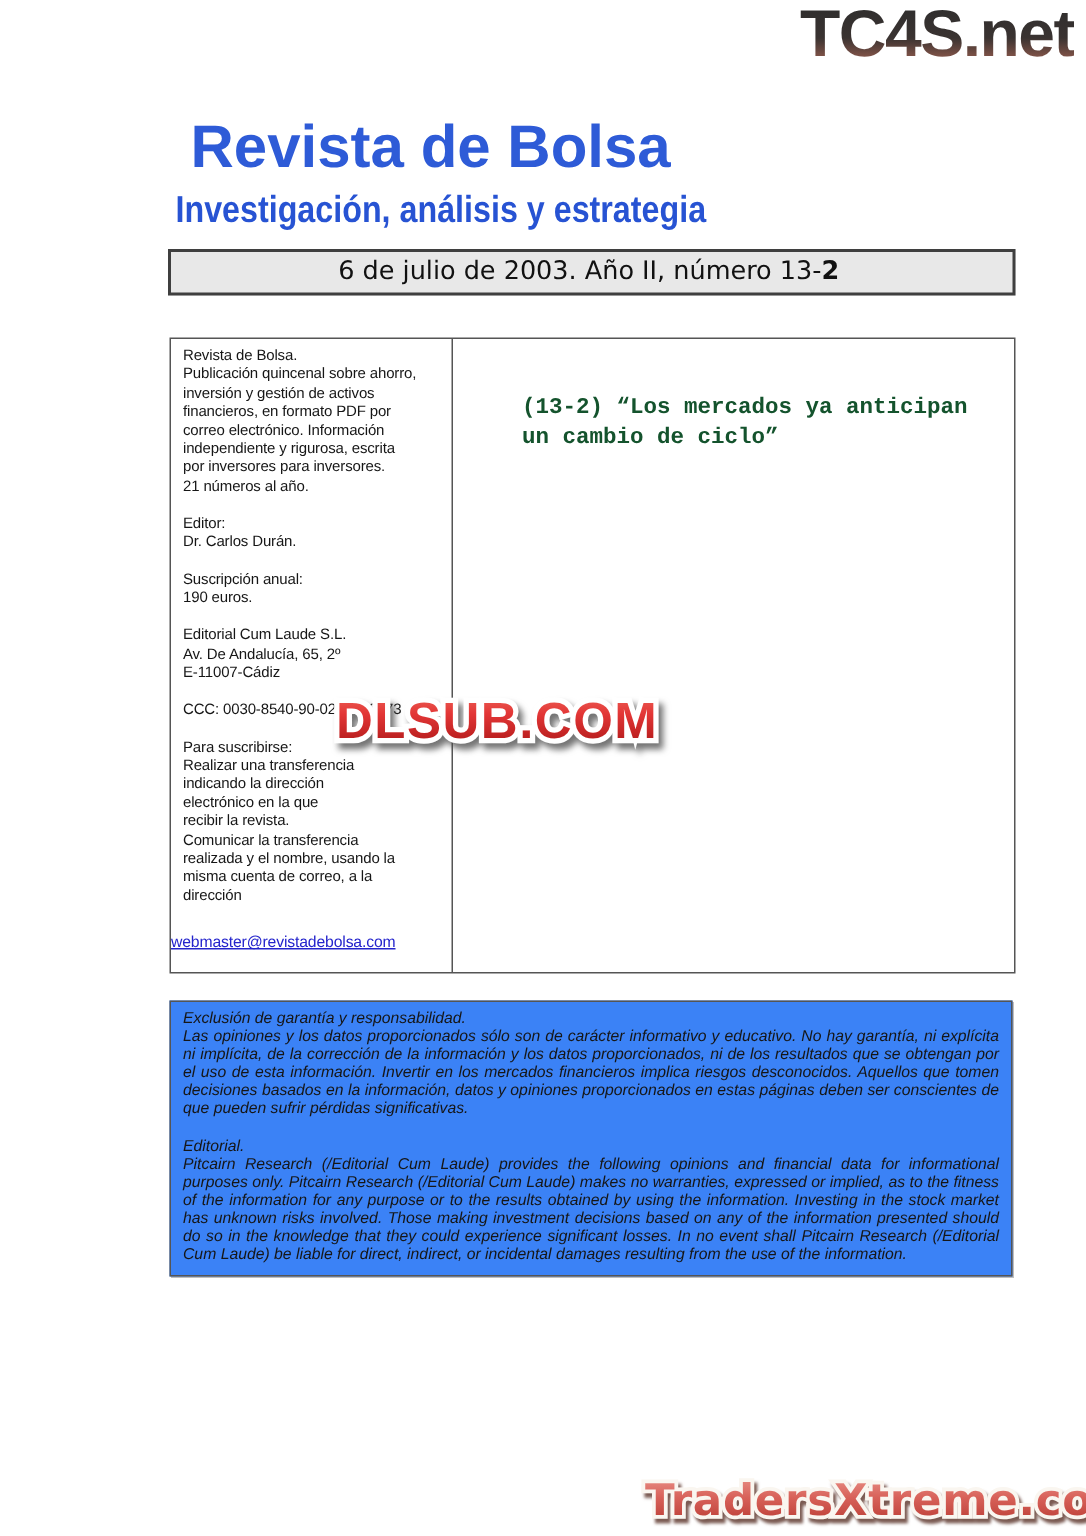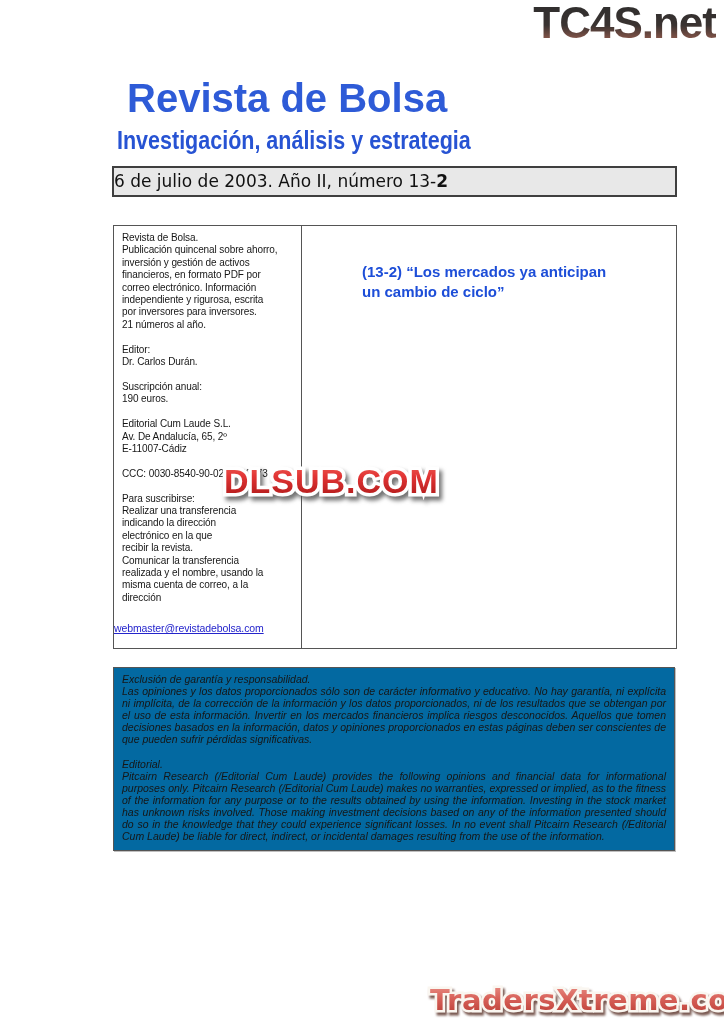--- a/index.html
+++ b/index.html
@@ -25,21 +25,21 @@
   .subtitle {
     position:absolute; left:117px; top:126px;
     font-size:25px; font-weight:bold; color:#2753d3; white-space:nowrap;
     transform:scaleX(0.86); transform-origin:0 50%;
   }
 
   
   .datebar {
     position:absolute; left:112px; top:166px; width:557px; height:27px;
     background:#e8e8e8; border:2px solid #3f3f3f;
-    text-align:left; padding-right:4px;
+    text-align:center; padding-right:4px;
     font-family:"DejaVu Sans", sans-serif; font-size:17px; line-height:27px; color:#111;
   }
   .issue-bold { font-weight:bold; }
 
   
   .main-box {
     position:absolute; left:113px; top:225px; width:562px; height:422px;
     border:1px solid #555; display:flex; background:#fff;
   }
   .info-cell {
@@ -49,23 +49,23 @@
   .info-text {
     font-size:10px; line-height:12.4px; letter-spacing:-0.1px;
     white-space:pre-line; color:#161616;
   }
   .email-link {
     position:absolute; left:0; top:396px;
     font-size:10.5px; color:#2424cc; text-decoration:underline; letter-spacing:-0.1px;
   }
   .headline-cell { flex:1; position:relative; }
   .headline {
-    position:absolute; left:60px; top:36px;
-    font-family:Liberation Sans, sans-serif; font-weight:bold;
-    font-size:15px; line-height:20px; white-space:pre-line; color:#1d4ed8;
+    position:absolute; left:46px; top:36px;
+    font-family:Liberation Mono, monospace; font-weight:bold;
+    font-size:15px; line-height:20px; white-space:pre-line; color:#14532d;
   }
 
   
   .wm-stack { position:relative; display:inline-block; white-space:nowrap; }
   .wm-stroke {
     color:#ffffff; -webkit-text-stroke:7px #ffffff;
     filter:drop-shadow(3px 4px 2px rgba(70,70,70,0.75));
   }
   .wm-fill {
     position:absolute; left:0; top:0; color:#cf1f1f;
@@ -89,21 +89,21 @@
   .traders .wm-fill {
     color:#c94f48;
     background:linear-gradient(180deg,#eb978e 0%,#d8625a 45%,#b93b33 95%);
     -webkit-background-clip:text; background-clip:text; -webkit-text-fill-color:transparent;
   }
 
   
   .legal-box {
     position:absolute; left:113px; top:667px; width:562px;
     border:1px solid #555; box-shadow:1px 1px 0 rgba(0,0,0,0.25);
-    padding:5px 8px 8px 8px; box-sizing:border-box; background:#0369a1;
+    padding:5px 8px 8px 8px; box-sizing:border-box; background:#3b82f6;
     font-style:italic; font-size:10.5px; line-height:12.1px;
     text-align:justify; color:#161616;
   }
   .legal-box p { margin:0; }
   .legal-spacer { height:12px; }
 </style>
 </head>
 <body>
 
 <div class="page">

